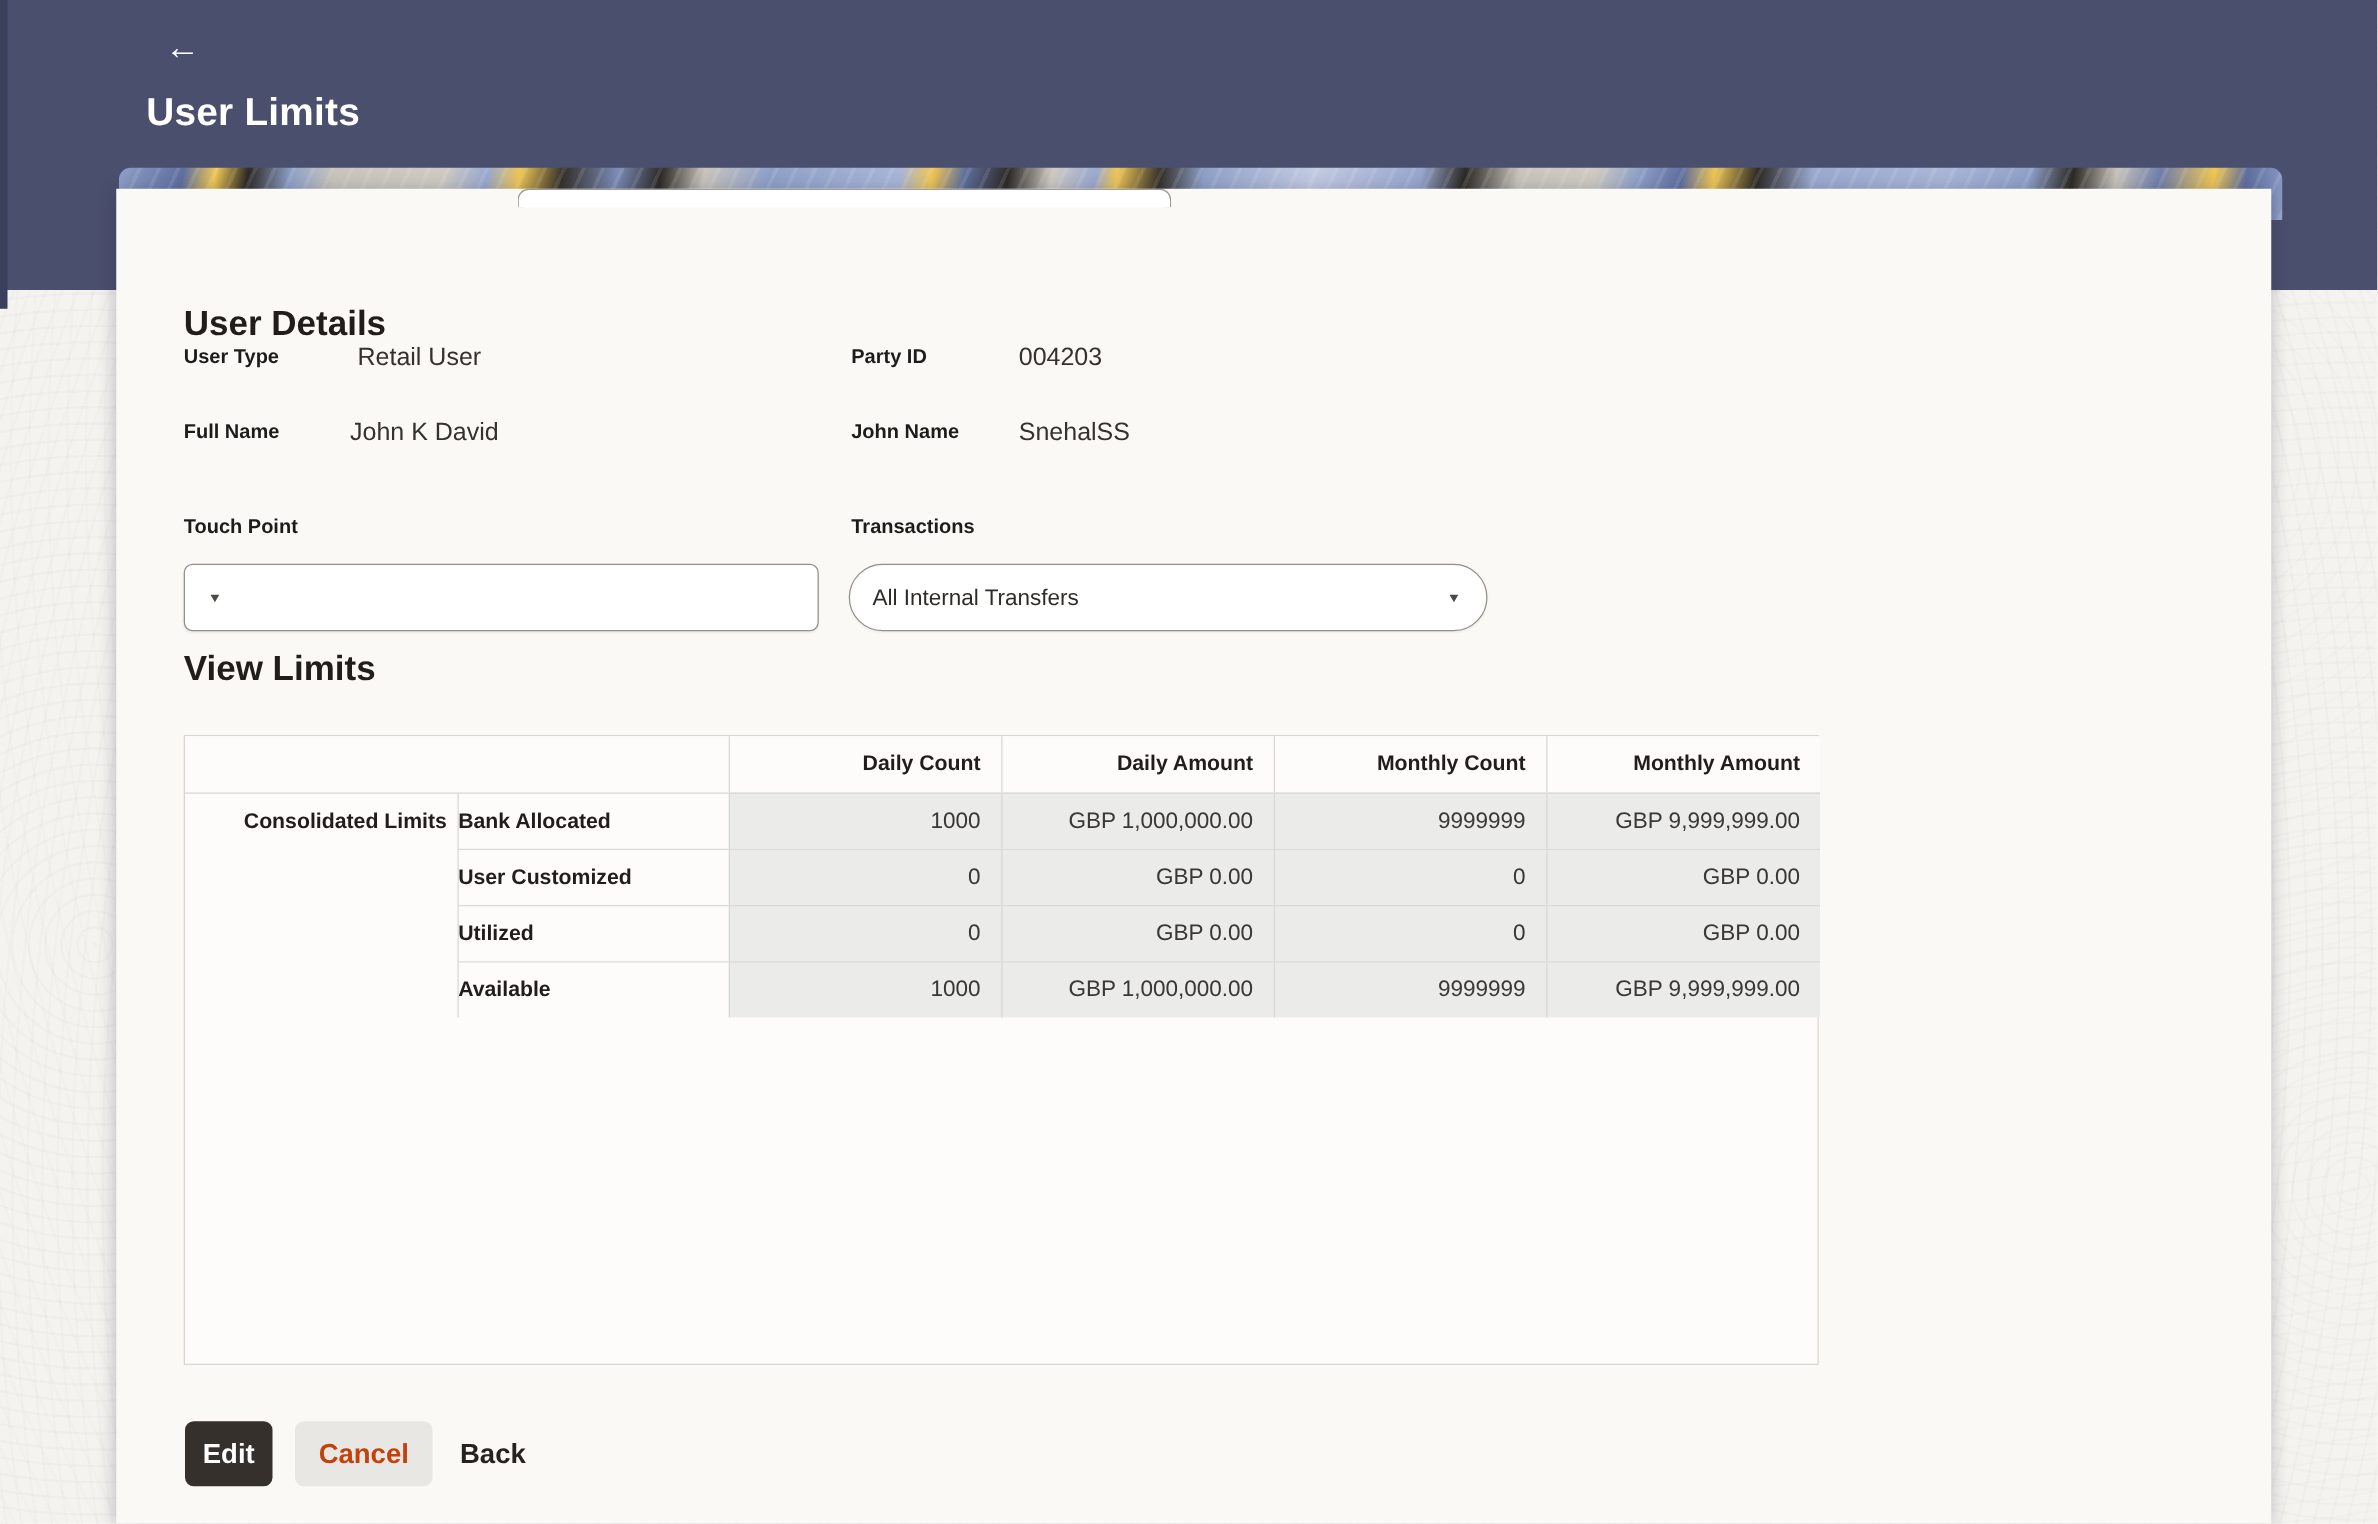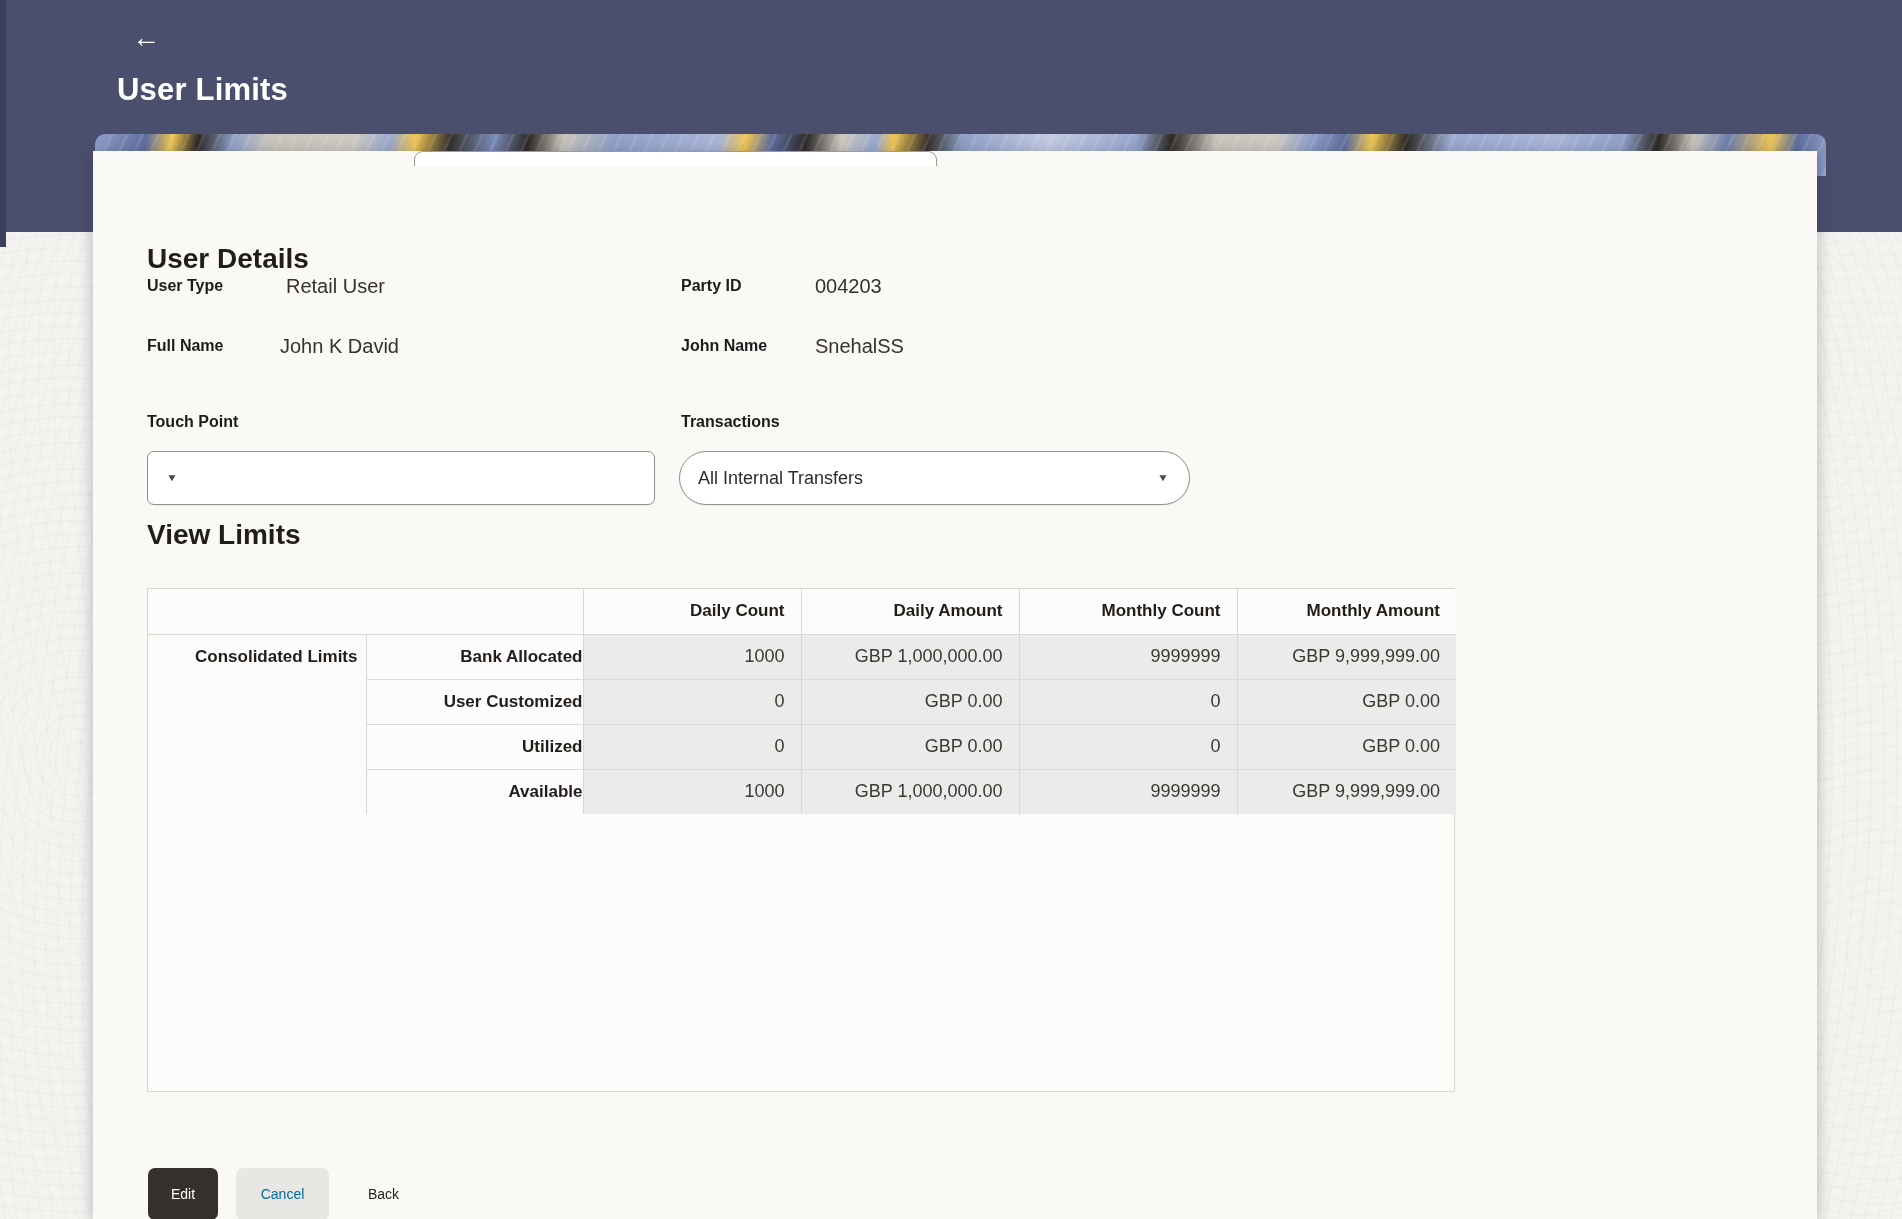--- a/index.html
+++ b/index.html
@@ -42,27 +42,27 @@
     box-sizing:border-box;display:flex;align-items:center;padding:0 20px 0 18px;cursor:pointer;
     box-shadow:0 1px 2px rgba(0,0,0,0.06);
   }
   .dropdown .dd-value{flex:1;font-size:18px;color:#2F2C28;}
   .dropdown .caret{font-size:12px;color:#4E4A45;transform:scaleY(0.85);}
   .table-wrap{position:absolute;left:54px;top:437px;width:1308px;height:504px;border:1px solid #D9D6D2;background:#FDFCFB;box-sizing:border-box;}
   table.limits{border-collapse:collapse;table-layout:fixed;width:100%;}
   .limits th,.limits td{padding:0;height:45px;box-sizing:border-box;}
   .limits thead th{border-bottom:1px solid #D9D6D3;font-size:17px;font-weight:700;color:#201D1A;text-align:right;padding-right:16px;background:#FDFCFB;}
   .limits .group-cell{vertical-align:top;padding:12px 8px 0 16px;font-size:17px;font-weight:700;color:#201D1A;border-right:1px solid #D9D6D3;background:#FDFCFB;text-align:right;}
-  .limits .rowlabel{font-size:17px;font-weight:700;color:#201D1A;text-align:right;padding-left:16px;background:#FDFCFB;}
+  .limits .rowlabel{font-size:17px;font-weight:700;color:#201D1A;text-align:left;background:#FDFCFB;}
   .limits .num{background:var(--cell-bg,#EBEBEA);text-align:right;padding-right:16px;font-size:18px;font-weight:400;color:#3B3834;}
   .limits .sepl{border-left:1px solid #D9D6D3;}
   .limits tbody tr.rsep .rowlabel,.limits tbody tr.rsep .num{border-top:1px solid #DCDAD7;}
-  .btn{position:absolute;top:1017px;height:52px;border:0;border-radius:7px;font-family:inherit;font-size:14px;font-weight:400;cursor:pointer;}
+  .btn{position:absolute;top:986px;height:52px;border:0;border-radius:7px;font-family:inherit;font-size:22px;font-weight:700;cursor:pointer;}
   .btn-edit{left:55px;width:70px;background:var(--edit-bg,#35302B);color:#FFFFFF;}
-  .btn-cancel{left:143px;width:93px;background:var(--cancel-bg,#E9E7E4);color:#0369a1;}
+  .btn-cancel{left:143px;width:110px;background:var(--cancel-bg,#E9E7E4);color:#c2410c;}
   .btn-back{left:275px;width:auto;background:transparent;color:#26231F;padding:0;}
 </style>
 </head>
 <body>
 
 <div class="app-header"></div>
 <div class="left-sliver"></div>
 <button class="back-btn">←</button>
 <div class="page-title">User Limits</div>
 <div class="banner"></div>

